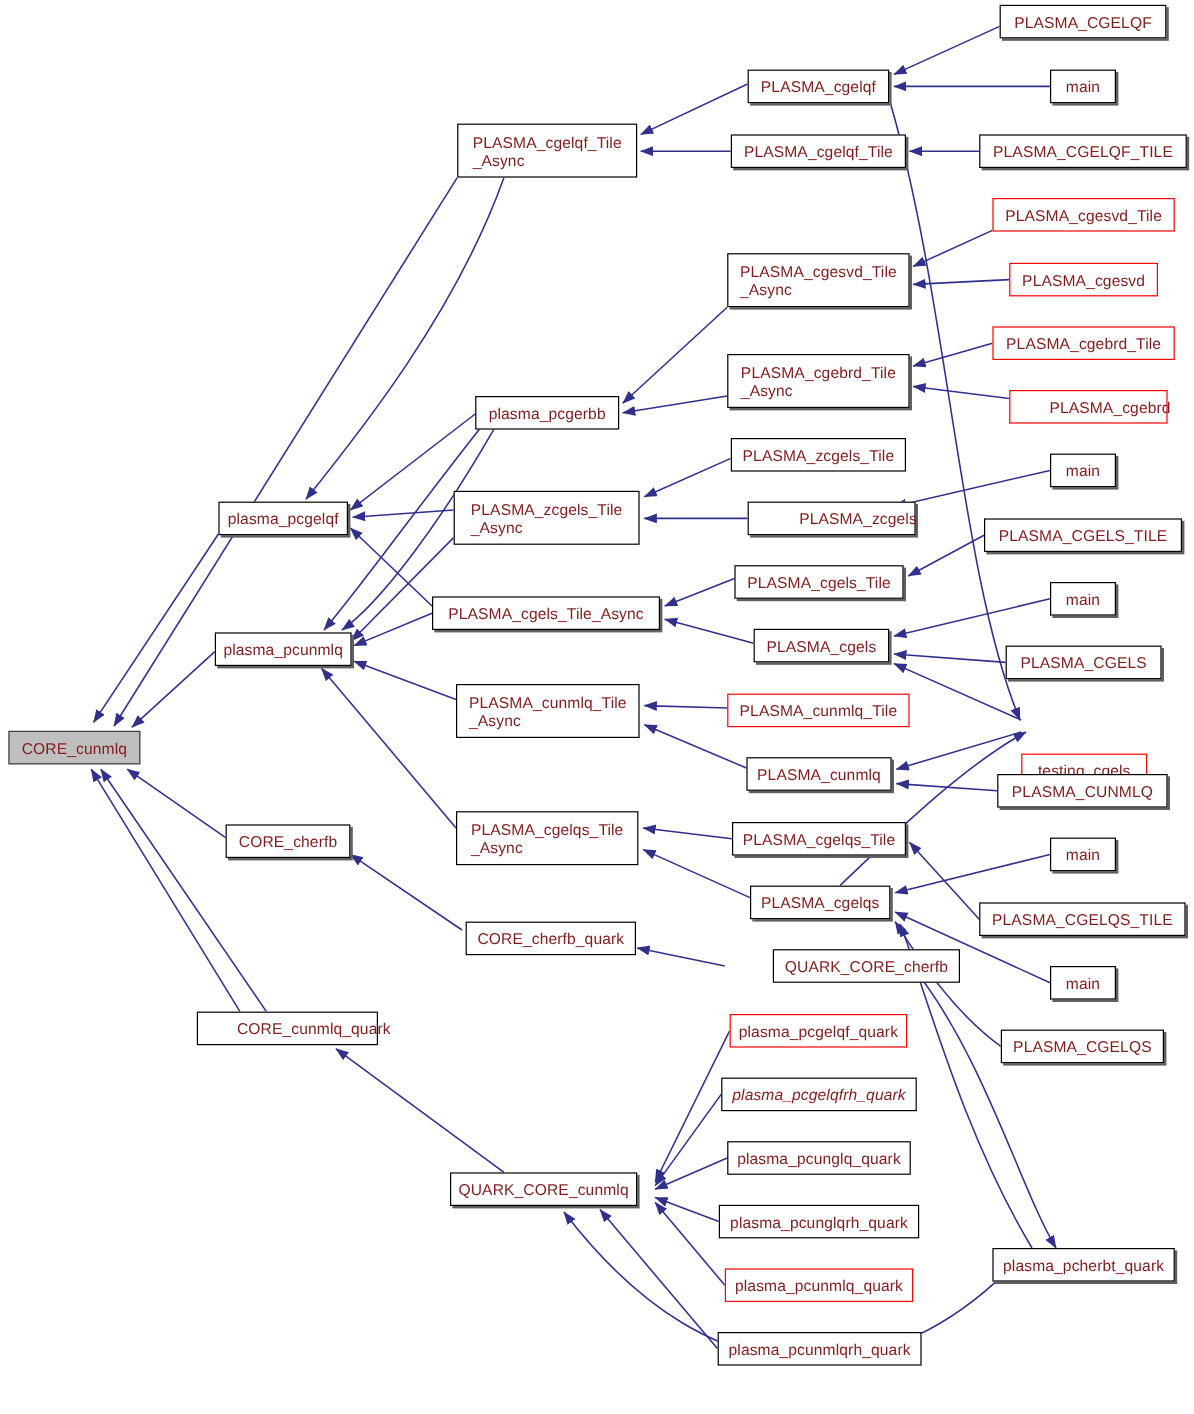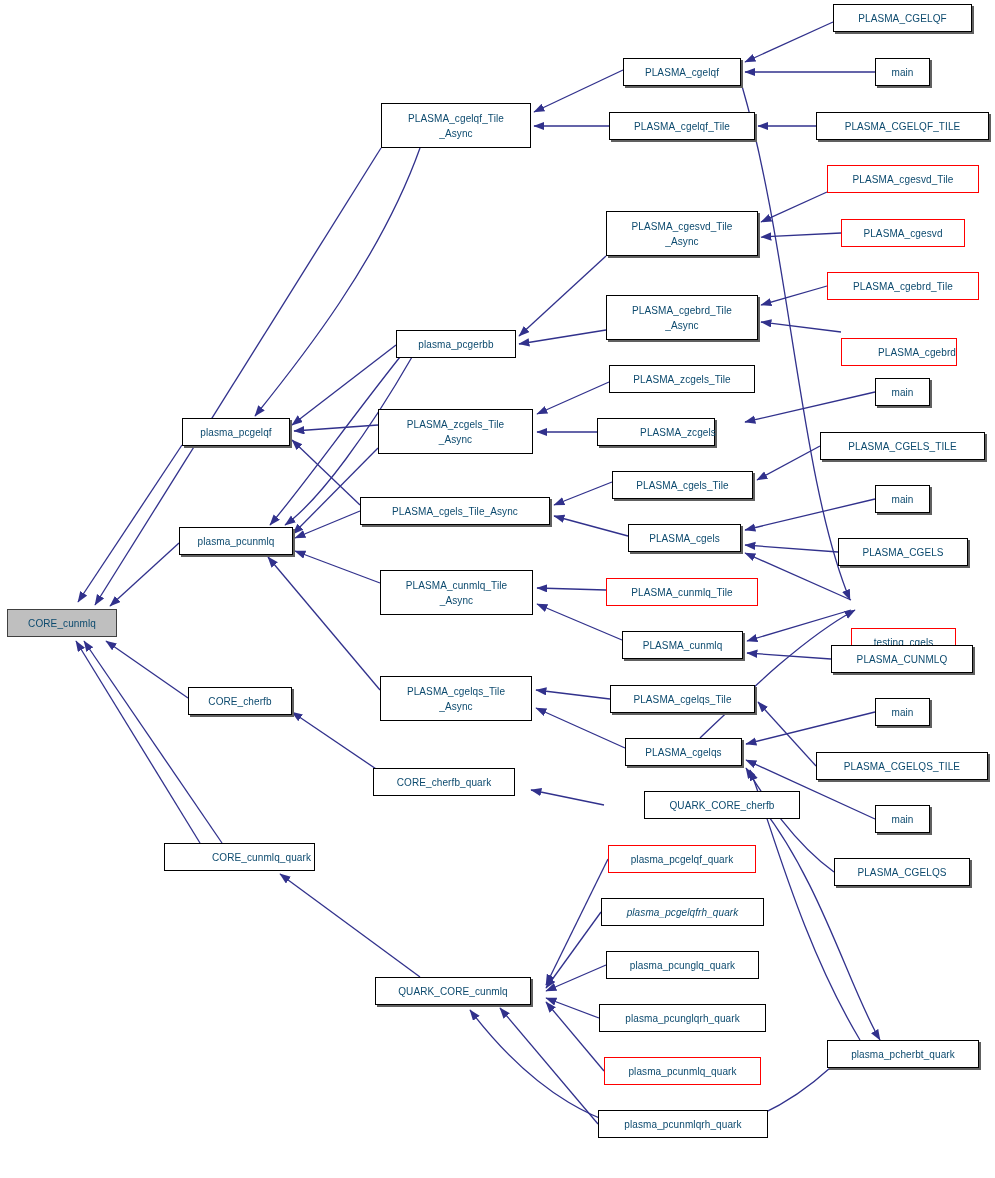--- a/index.html
+++ b/index.html
@@ -11,25 +11,24 @@
     font-family:"Liberation Sans","DejaVu Sans",sans-serif;
     overflow:hidden;
   }
   #edges{position:absolute;left:0;top:0;width:995px;height:1178px;}
   .node{
     position:absolute;
     box-sizing:border-box;
     display:flex;
     align-items:center;
     justify-content:center;
-    text-align:center;
     background:#ffffff;
     border:1px solid #000000;
-    color:#0c4a6e;
-    font-size:10px;
+    color:#7f1d1d;
+    font-size:13px;
     line-height:15px;
     letter-spacing:0.1px;
     white-space:pre-line;
     z-index:2;
   }
   .node.red{border-color:#ff0000;}
   .node.current{background:#bfbfbf;border-color:#404040;}
   .node.shadow{
     box-shadow:2px 2px 0 0 #606060;
   }
@@ -116,50 +115,50 @@
       <div class="node" style="left: 396px; top: 330px; width: 120px; height: 28px;">plasma_pcgerbb</div>
       <div class="node" style="left: 381px; top: 103px; width: 150px; height: 45px;">PLASMA_cgelqf_Tile
 _Async</div>
       <div class="node" style="left: 378px; top: 409px; width: 155px; height: 45px;">PLASMA_zcgels_Tile
 _Async</div>
       <div class="node shadow" style="left: 360px; top: 497px; width: 190px; height: 28px;">PLASMA_cgels_Tile_Async</div>
       <div class="node" style="left: 380px; top: 570px; width: 153px; height: 45px;">PLASMA_cunmlq_Tile
 _Async</div>
       <div class="node" style="left: 380px; top: 676px; width: 152px; height: 45px;">PLASMA_cgelqs_Tile
 _Async</div>
-      <div class="node" style="left: 373px; top: 768px; width: 142px; height: 28px;">CORE_cherfb_quark</div>
+      <div class="node" style="left: 388px; top: 768px; width: 142px; height: 28px;">CORE_cherfb_quark</div>
       <div class="node shadow" style="left: 375px; top: 977px; width: 156px; height: 28px;">QUARK_CORE_cunmlq</div>
       <div class="node shadow" style="left: 623px; top: 58px; width: 118px; height: 28px;">PLASMA_cgelqf</div>
       <div class="node shadow" style="left: 609px; top: 112px; width: 146px; height: 28px;">PLASMA_cgelqf_Tile</div>
       <div class="node shadow" style="left: 606px; top: 211px; width: 152px; height: 45px;">PLASMA_cgesvd_Tile
 _Async</div>
       <div class="node shadow" style="left: 606px; top: 295px; width: 152px; height: 45px;">PLASMA_cgebrd_Tile
 _Async</div>
       <div class="node" style="left: 609px; top: 365px; width: 146px; height: 28px;">PLASMA_zcgels_Tile</div>
-      <div class="node shadow" style="left: 597px; top: 418px; width: 118px; height: 28px; padding-left: 44px;">PLASMA_zcgels</div>
+      <div class="node shadow" style="left: 623px; top: 418px; width: 140px; height: 28px; padding-left: 44px;">PLASMA_zcgels</div>
       <div class="node shadow" style="left: 612px; top: 471px; width: 141px; height: 28px;">PLASMA_cgels_Tile</div>
       <div class="node shadow" style="left: 628px; top: 524px; width: 113px; height: 28px;">PLASMA_cgels</div>
       <div class="node red" style="left: 606px; top: 578px; width: 152px; height: 28px;">PLASMA_cunmlq_Tile</div>
       <div class="node shadow" style="left: 622px; top: 631px; width: 121px; height: 28px;">PLASMA_cunmlq</div>
       <div class="node shadow" style="left: 610px; top: 685px; width: 145px; height: 28px;">PLASMA_cgelqs_Tile</div>
       <div class="node shadow" style="left: 625px; top: 738px; width: 117px; height: 28px;">PLASMA_cgelqs</div>
       <div class="node" style="left: 604px; top: 791px; width: 156px; height: 28px; margin-left: 40px;">QUARK_CORE_cherfb</div>
       <div class="node red" style="left: 608px; top: 845px; width: 148px; height: 28px;">plasma_pcgelqf_quark</div>
       <div class="node" style="left: 601px; top: 898px; width: 163px; height: 28px; font-style: italic;">plasma_pcgelqfrh_quark</div>
       <div class="node" style="left: 606px; top: 951px; width: 153px; height: 28px;">plasma_pcunglq_quark</div>
       <div class="node" style="left: 599px; top: 1004px; width: 167px; height: 28px;">plasma_pcunglqrh_quark</div>
       <div class="node red" style="left: 604px; top: 1057px; width: 157px; height: 28px;">plasma_pcunmlq_quark</div>
       <div class="node" style="left: 598px; top: 1110px; width: 170px; height: 28px;">plasma_pcunmlqrh_quark</div>
       <div class="node shadow" style="left: 833px; top: 4px; width: 139px; height: 28px;">PLASMA_CGELQF</div>
       <div class="node shadow" style="left: 875px; top: 58px; width: 55px; height: 28px;">main</div>
       <div class="node shadow" style="left: 816px; top: 112px; width: 173px; height: 28px;">PLASMA_CGELQF_TILE</div>
       <div class="node red" style="left: 827px; top: 165px; width: 152px; height: 28px;">PLASMA_cgesvd_Tile</div>
       <div class="node red" style="left: 841px; top: 219px; width: 124px; height: 28px;">PLASMA_cgesvd</div>
       <div class="node red" style="left: 827px; top: 272px; width: 152px; height: 28px;">PLASMA_cgebrd_Tile</div>
-      <div class="node red" style="left: 841px; top: 338px; width: 116px; height: 28px; padding-left: 36px;">PLASMA_cgebrd</div>
+      <div class="node red" style="left: 841px; top: 325px; width: 132px; height: 28px; padding-left: 36px;">PLASMA_cgebrd</div>
       <div class="node shadow" style="left: 875px; top: 378px; width: 55px; height: 28px;">main</div>
       <div class="node shadow" style="left: 820px; top: 432px; width: 165px; height: 28px;">PLASMA_CGELS_TILE</div>
       <div class="node shadow" style="left: 875px; top: 485px; width: 55px; height: 28px;">main</div>
       <div class="node shadow" style="left: 838px; top: 538px; width: 130px; height: 28px;">PLASMA_CGELS</div>
       <div class="node red" style="left: 851px; top: 628px; width: 105px; height: 28px;">testing_cgels</div>
       <div class="node shadow" style="left: 831px; top: 645px; width: 142px; height: 28px;">PLASMA_CUNMLQ</div>
       <div class="node shadow" style="left: 875px; top: 698px; width: 55px; height: 28px;">main</div>
       <div class="node shadow" style="left: 816px; top: 752px; width: 172px; height: 28px;">PLASMA_CGELQS_TILE</div>
       <div class="node shadow" style="left: 875px; top: 805px; width: 55px; height: 28px;">main</div>
       <div class="node shadow" style="left: 834px; top: 858px; width: 136px; height: 28px;">PLASMA_CGELQS</div>

